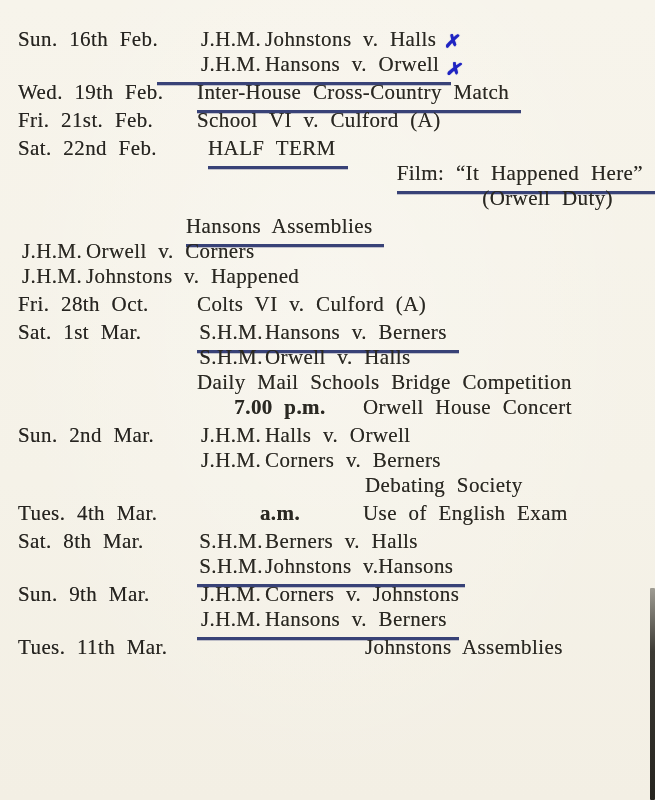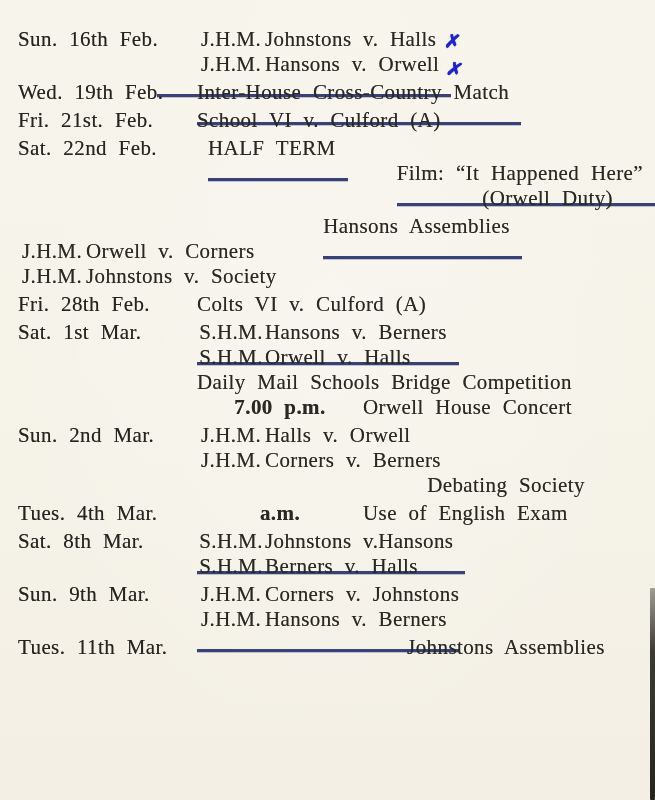--- a/index.html
+++ b/index.html
@@ -26,29 +26,29 @@
     line-height:25px;
     color:#262420;
     text-shadow:0 0 0.5px rgba(40,38,32,0.55);
   }
   .content{flex:1 1 auto;min-width:0;}
   .line{
     line-height:25px;
     text-shadow:0 0 0.5px rgba(40,38,32,0.55);
     white-space:nowrap;
   }
-  .line.mid{margin-left:168px;text-align:center;}
+  .line.mid{margin-left:168px;}
   .line.event-indent{margin-left:11px;}
   .line.filmright{text-align:right;margin-right:4px;}
   .line.rightdeep{text-align:right;margin-right:34px;}
   .prefix{display:inline-block;width:68px;text-align:center;}
   .prefix.wide{width:166px;font-weight:bold;}
   .inner.u{
     border-bottom:3px solid rgba(30,41,102,0.88);
-    padding-bottom:18px;
+    padding-bottom:6px;
     padding-right:12px;margin-right:-12px;
     box-shadow:0 1px 0 rgba(30,41,102,0.25);
   }
   .inner.uext{
     padding-left:40px;margin-left:-40px;
   }
   .mark{
     display:inline-block;
     margin-left:9px;
     color:#1f24c2;
@@ -96,25 +96,25 @@
         <div class="content">
           <div class="line event-indent"><span class="inner u"><span class="txt">HALF TERM</span></span></div>
           <div class="line filmright"><span class="inner u"><span class="txt">Film: “It Happened Here”</span></span></div>
           <div class="line rightdeep"><span class="inner"><span class="txt">(Orwell Duty)</span></span></div>
         </div>
       </div>
       <div class="row">
         <div class="content">
           <div class="line mid"><span class="inner u"><span class="txt">Hansons Assemblies</span></span></div>
           <div class="line event"><span class="inner"><span class="prefix">J.H.M.</span><span class="txt">Orwell v. Corners</span></span></div>
-          <div class="line event"><span class="inner"><span class="prefix">J.H.M.</span><span class="txt">Johnstons v. Society</span></span></div>
+          <div class="line event"><span class="inner"><span class="prefix">J.H.M.</span><span class="txt">Johnstons v. Happened</span></span></div>
         </div>
       </div>
       <div class="row">
-        <div class="date">Fri. 28th Feb.</div>
+        <div class="date">Fri. 28th Oct.</div>
         <div class="content">
           <div class="line event"><span class="inner"><span class="txt">Colts VI v. Culford (A)</span></span></div>
         </div>
       </div>
       <div class="row">
         <div class="date">Sat. 1st Mar.</div>
         <div class="content">
           <div class="line event"><span class="inner u"><span class="prefix">S.H.M.</span><span class="txt">Hansons v. Berners</span></span></div>
           <div class="line event"><span class="inner"><span class="prefix">S.H.M.</span><span class="txt">Orwell v. Halls</span></span></div>
           <div class="line event"><span class="inner"><span class="txt">Daily Mail Schools Bridge Competition</span></span></div>
@@ -131,22 +131,22 @@
       </div>
       <div class="row">
         <div class="date">Tues. 4th Mar.</div>
         <div class="content">
           <div class="line event"><span class="inner"><span class="prefix wide">a.m.</span><span class="txt">Use of English Exam</span></span></div>
         </div>
       </div>
       <div class="row">
         <div class="date">Sat. 8th Mar.</div>
         <div class="content">
+          <div class="line event"><span class="inner"><span class="prefix">S.H.M.</span><span class="txt">Berners v. Halls</span></span></div>
           <div class="line event"><span class="inner u"><span class="prefix">S.H.M.</span><span class="txt">Johnstons v.Hansons</span></span></div>
-          <div class="line event"><span class="inner"><span class="prefix">S.H.M.</span><span class="txt">Berners v. Halls</span></span></div>
         </div>
       </div>
       <div class="row">
         <div class="date">Sun. 9th Mar.</div>
         <div class="content">
           <div class="line event"><span class="inner"><span class="prefix">J.H.M.</span><span class="txt">Corners v. Johnstons</span></span></div>
           <div class="line event"><span class="inner u"><span class="prefix">J.H.M.</span><span class="txt">Hansons v. Berners</span></span></div>
         </div>
       </div>
       <div class="row">

